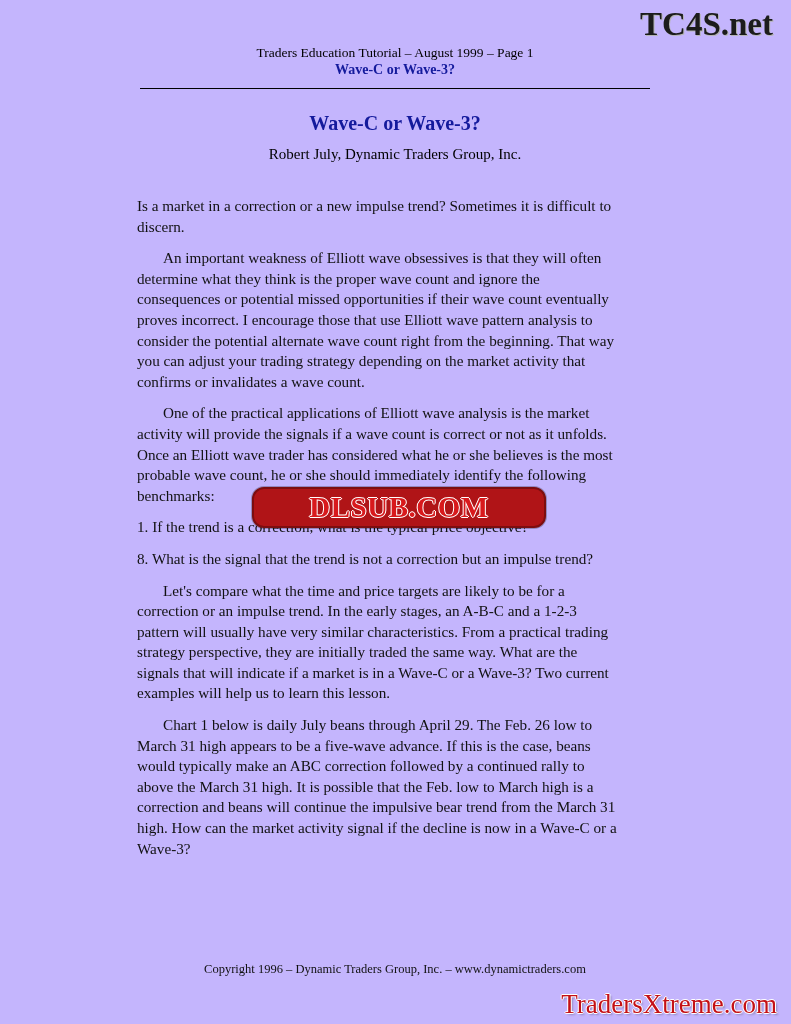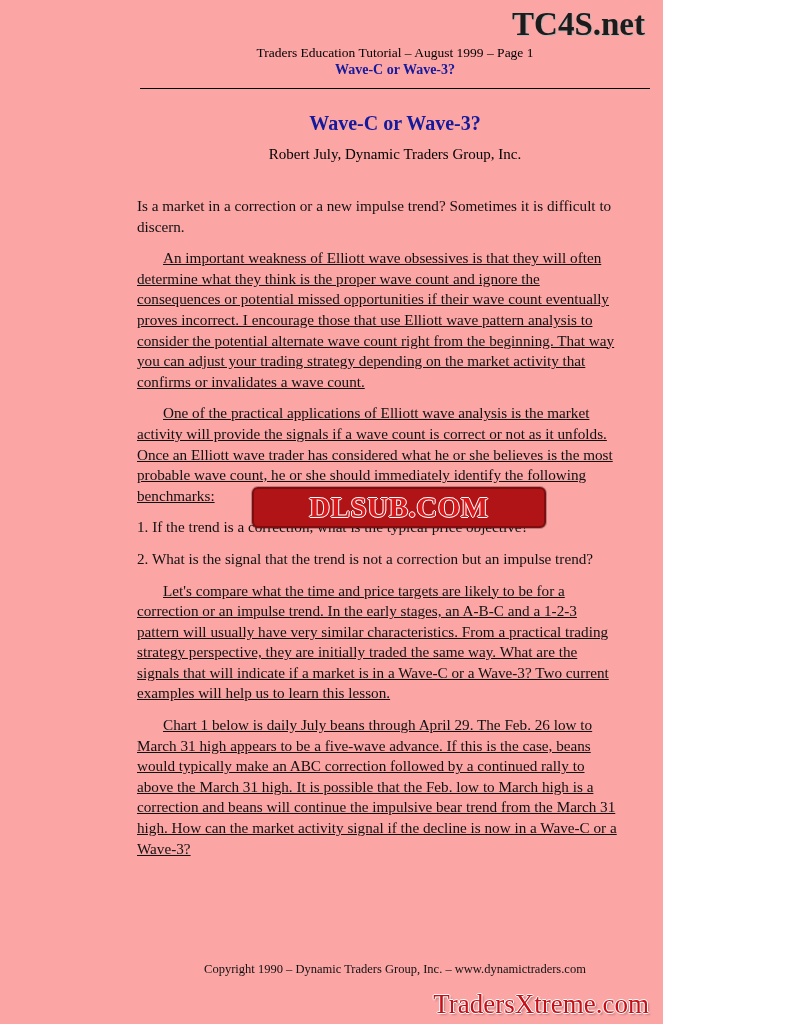--- a/index.html
+++ b/index.html
@@ -12,23 +12,23 @@
     height: 1024px;
     position: relative;
     font-family: "Liberation Serif", serif;
     color: #000000;
     overflow: hidden;
   }
 
   .page {
     position: absolute;
     left: 0; top: 0;
-    width: 663px;
+    width: 791px;
     height: 1024px;
-    background: #fca5a5;
+    background: #c4b5fd;
   }
 
   
   .tc4s {
     position: absolute;
     top: 6px;
     right: 18px;
     font-family: "Liberation Serif", serif;
     font-size: 33px;
     font-weight: bold;
@@ -95,21 +95,20 @@
     font-size: 15.2px;
     line-height: 20.6px;
     text-align: left;
     color: #111;
   }
   .body-text p {
     margin: 0 0 11px 0;
   }
   .body-text p.indent {
     text-indent: 26px;
-    text-decoration: underline;
   }
   .body-text p.numbered {
     text-indent: 0;
   }
 
   
   .dlsub {
     position: absolute;
     left: 252px;
     top: 487px;
@@ -118,21 +117,21 @@
     display: flex;
     align-items: center;
     justify-content: center;
     font-family: "Liberation Serif", serif;
     font-size: 29px;
     font-weight: bold;
     letter-spacing: 0.5px;
     color: #d8191c;
     background: #b01417;
     border: 2px solid #7d0d0f;
-    border-radius: 6px;
+    border-radius: 12px;
     text-shadow:
       1px 0 0 #ffffff,
       -1px 0 0 #ffffff,
       0 1px 0 #ffffff,
       0 -1px 0 #ffffff;
     box-shadow: 0 0 0 1px rgba(0,0,0,0.25);
   }
 
   
   .footer {
@@ -175,24 +174,24 @@
   <div class="header-rule"></div>
 
   <div class="doc-title">Wave-C or Wave-3?</div>
   <div class="byline">Robert July, Dynamic Traders Group, Inc.</div>
 
   <div class="body-text">
     <p>Is a market in a correction or a new impulse trend? Sometimes it is difficult to discern.</p>
     <p class="indent">An important weakness of Elliott wave obsessives is that they will often determine what they think is the proper wave count and ignore the consequences or potential missed opportunities if their wave count eventually proves incorrect. I encourage those that use Elliott wave pattern analysis to consider the potential alternate wave count right from the beginning. That way you can adjust your trading strategy depending on the market activity that confirms or invalidates a wave count.</p>
     <p class="indent">One of the practical applications of Elliott wave analysis is the market activity will provide the signals if a wave count is correct or not as it unfolds. Once an Elliott wave trader has considered what he or she believes is the most probable wave count, he or she should immediately identify the following benchmarks:</p>
     <p class="numbered">1. If the trend is a correction, what is the typical price objective?</p>
-    <p class="numbered">2. What is the signal that the trend is not a correction but an impulse trend?</p>
+    <p class="numbered">8. What is the signal that the trend is not a correction but an impulse trend?</p>
     <p class="indent">Let's compare what the time and price targets are likely to be for a correction or an impulse trend. In the early stages, an A-B-C and a 1-2-3 pattern will usually have very similar characteristics. From a practical trading strategy perspective, they are initially traded the same way. What are the signals that will indicate if a market is in a Wave-C or a Wave-3? Two current examples will help us to learn this lesson.</p>
     <p class="indent">Chart 1 below is daily July beans through April 29. The Feb. 26 low to March 31 high appears to be a five-wave advance. If this is the case, beans would typically make an ABC correction followed by a continued rally to above the March 31 high. It is possible that the Feb. low to March high is a correction and beans will continue the impulsive bear trend from the March 31 high. How can the market activity signal if the decline is now in a Wave-C or a Wave-3?</p>
   </div>
 
   <div class="dlsub">DLSUB.COM</div>
 
-  <div class="footer">Copyright 1990 – Dynamic Traders Group, Inc. – www.dynamictraders.com</div>
+  <div class="footer">Copyright 1996 – Dynamic Traders Group, Inc. – www.dynamictraders.com</div>
 
   <div class="tx-watermark">TradersXtreme.com</div>
 
 </div>
 
 </body></html>

